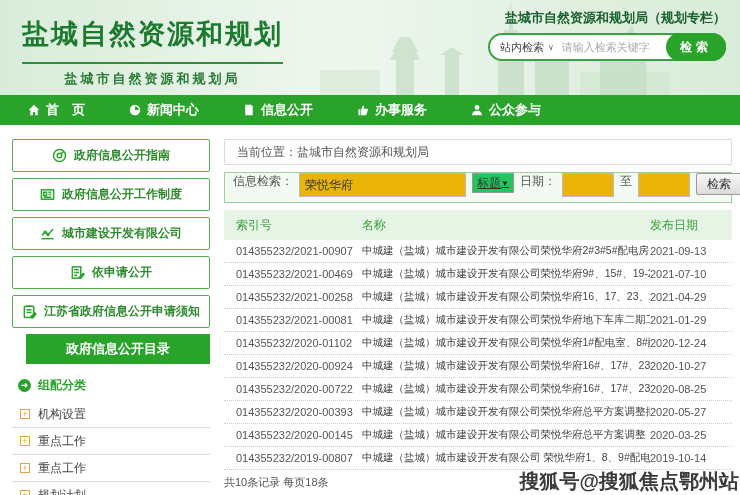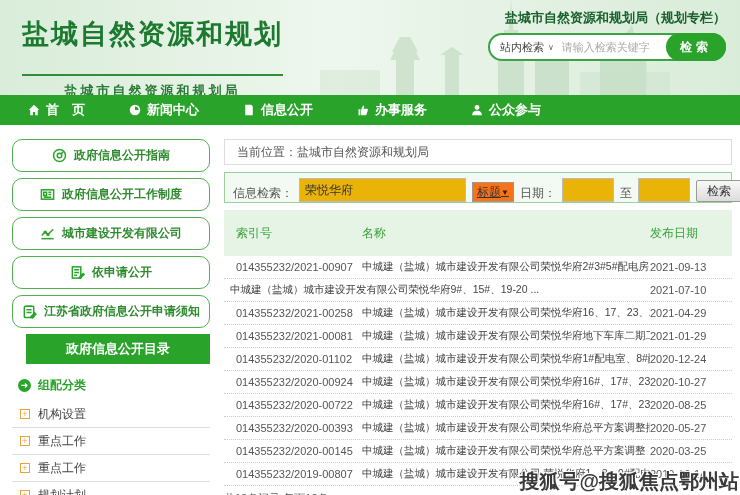--- a/index.html
+++ b/index.html
@@ -6,21 +6,21 @@
   html,body { width:740px; height:495px; overflow:hidden; background:#fff;
     font-family:"Liberation Sans","DejaVu Sans",sans-serif; }
   .frame { position:relative; width:740px; height:495px; overflow:hidden; background:#fff; }
 
   
   .hd { position:relative; height:95px; overflow:hidden;
     background:linear-gradient(90deg,#d9ecd9 0%,#eef7ee 45%,#e2f0e2 75%,#d9ecd9 100%); }
   .skyline { position:absolute; left:280px; top:0; width:460px; height:95px; opacity:.55; }
   .hd-left { position:absolute; left:22px; top:16px; }
   .site-title { font-size:27px; font-weight:bold; color:#1c7a2f; letter-spacing:2px;
-    padding-bottom:22px; border-bottom:2px solid #2f8d3c; }
+    padding-bottom:10px; border-bottom:2px solid #2f8d3c; }
   .site-sub { font-size:13px; font-weight:bold; color:#2a7a35; letter-spacing:3px;
     text-align:center; margin-top:6px; }
   .portal-label { position:absolute; right:14px; top:9px; font-size:13px; font-weight:bold; color:#17602b; }
   .topsearch { position:absolute; right:14px; top:33px; width:238px; height:28px;
     background:#fff; border:2px solid #3aa343; border-radius:15px;
     display:flex; align-items:center; padding-left:10px; }
   .scope { font-size:11px; color:#444; display:flex; align-items:center; gap:4px; cursor:pointer; }
   .scope .caret { font-size:8px; color:#666; }
   .topsearch input { border:none; outline:none; flex:1; font-size:11px; color:#333;
     margin-left:8px; background:transparent; min-width:10px; }
@@ -32,54 +32,54 @@
   .nav { height:30px; background:#2aa32b; display:flex; align-items:center;
     padding-left:28px; gap:44px; }
   .nav-item { display:flex; align-items:center; gap:6px; color:#fff; font-size:13px;
     font-weight:bold; cursor:pointer; white-space:nowrap; }
   .nav-item svg { width:12px; height:12px; fill:#fff; }
 
   
   .content { display:flex; padding:14px 8px 0 12px; }
 
   .sidebar { width:198px; flex:none; }
-  .sb-btn { height:33px; border:1px solid #54ae54; border-radius:10px; margin-bottom:6px;
+  .sb-btn { height:33px; border:1px solid #54ae54; border-radius:2px; margin-bottom:6px;
     display:flex; align-items:center; justify-content:center; gap:7px; cursor:pointer; background:#fff; }
   .sb-btn svg { width:15px; height:15px; stroke:#2aa32b; fill:none; stroke-width:1.6; flex:none; }
   .sb-btn span.lbl { font-size:12px; font-weight:bold; color:#2e8b2e; white-space:nowrap; }
   .sb-head { height:30px; background:#2aa32b; color:#fff; font-size:13px; font-weight:bold;
     display:flex; align-items:center; justify-content:center; margin:4px 0 8px 14px; cursor:pointer; }
   .sb-cat-title { display:flex; align-items:center; gap:7px; padding:5px 0 7px 6px; cursor:pointer; }
   .sb-cat-title .arrow-ic { width:13px; height:13px; border-radius:50%; background:#2aa32b;
     color:#fff; font-size:9px; line-height:13px; text-align:center; flex:none; }
   .sb-cat-title span.lbl { font-size:12px; font-weight:bold; color:#2aa32b; }
   .cat-item { height:27px; border-bottom:1px solid #ddd; display:flex; align-items:center;
     gap:8px; padding-left:8px; cursor:pointer; }
   .cat-item .plus-ic { width:10px; height:10px; border:1px solid #e8a33d; color:#e8a33d;
     font-size:9px; line-height:8px; text-align:center; flex:none; }
   .cat-item span.lbl { font-size:12px; color:#444; }
 
   .main { flex:1; margin-left:14px; min-width:0; position:relative; }
   .crumb { border:1px solid #ddd; height:26px; line-height:24px; padding-left:12px;
     font-size:12px; color:#555; margin-bottom:7px; background:#fff; }
   .filter { border:1px solid #9ccf9c; background:#f3faf3; height:31px; display:flex;
-    align-items:flex-end; padding:0 8px; gap:6px; font-size:12px; color:#555; white-space:nowrap; }
+    align-items:flex-start; padding:0 8px; gap:6px; font-size:12px; color:#555; white-space:nowrap; }
   .filter input { height:24px; border:1px solid #bbb; font-size:12px; padding:0 5px;
     color:#333; background:#eab308; outline:none; }
   .kw-input { width:196px; }
   .date-input { width:52px; }
-  .sel { width:60px; height:20px; border:1px solid #999; background:#f97316; display:flex;
+  .sel { width:60px; height:20px; border:1px solid #999; background:#22c55e; display:flex;
     align-items:center; justify-content:space-between; padding:0 4px; font-size:12px;
     color:#333; cursor:pointer;text-decoration:underline; }
   .sel .caret { font-size:8px; color:#222; }
   .filter-btn { height:22px; padding:0 10px; border:1px solid #999; border-radius:2px;
     background:linear-gradient(#f8f8f8,#dcdcdc); font-size:12px; color:#333; cursor:pointer; }
 
   .tbl { margin-top:7px; }
-  .tbl-head { background:#e6f4e6; height:46px; display:flex; align-items:center;font-family:Liberation Serif, serif; }
+  .tbl-head { background:#e6f4e6; height:30px; display:flex; align-items:center;font-family:Liberation Serif, serif; }
   .tbl-head .c { color:#3aa03a; font-size:12px; }
   .c1 { width:132px; flex:none; padding-left:12px; }
   .c2 { flex:1; min-width:0; padding-left:6px; white-space:nowrap; overflow:hidden; }
   .c3 { width:82px; flex:none; }
   .row { height:23px; display:flex; align-items:center; border-bottom:1px dotted #ccc; cursor:pointer; }
   .row .c1 { font-size:11px; color:#555; }
   .row .c2 { font-size:10.5px; color:#444; }
   .row .c3 { font-size:11px; color:#555; }
   .pager { text-align:left; font-size:11px; color:#555; padding-top:5px; }
 
@@ -257,20 +257,21 @@
           <div class="c c2">名称</div>
           <div class="c c3">发布日期</div>
         </div>
 
         <div class="row">
           <div class="c1">014355232/2021-00907</div>
           <div class="c2">中城建（盐城）城市建设开发有限公司荣悦华府2#3#5#配电房、4# ...</div>
           <div class="c3">2021-09-13</div>
         </div>
         <div class="row">
+          <div class="c1">014355232/2021-00469</div>
           <div class="c2">中城建（盐城）城市建设开发有限公司荣悦华府9#、15#、19-20 ...</div>
           <div class="c3">2021-07-10</div>
         </div>
         <div class="row">
           <div class="c1">014355232/2021-00258</div>
           <div class="c2">中城建（盐城）城市建设开发有限公司荣悦华府16、17、23、29、 ...</div>
           <div class="c3">2021-04-29</div>
         </div>
         <div class="row">
           <div class="c1">014355232/2021-00081</div>

